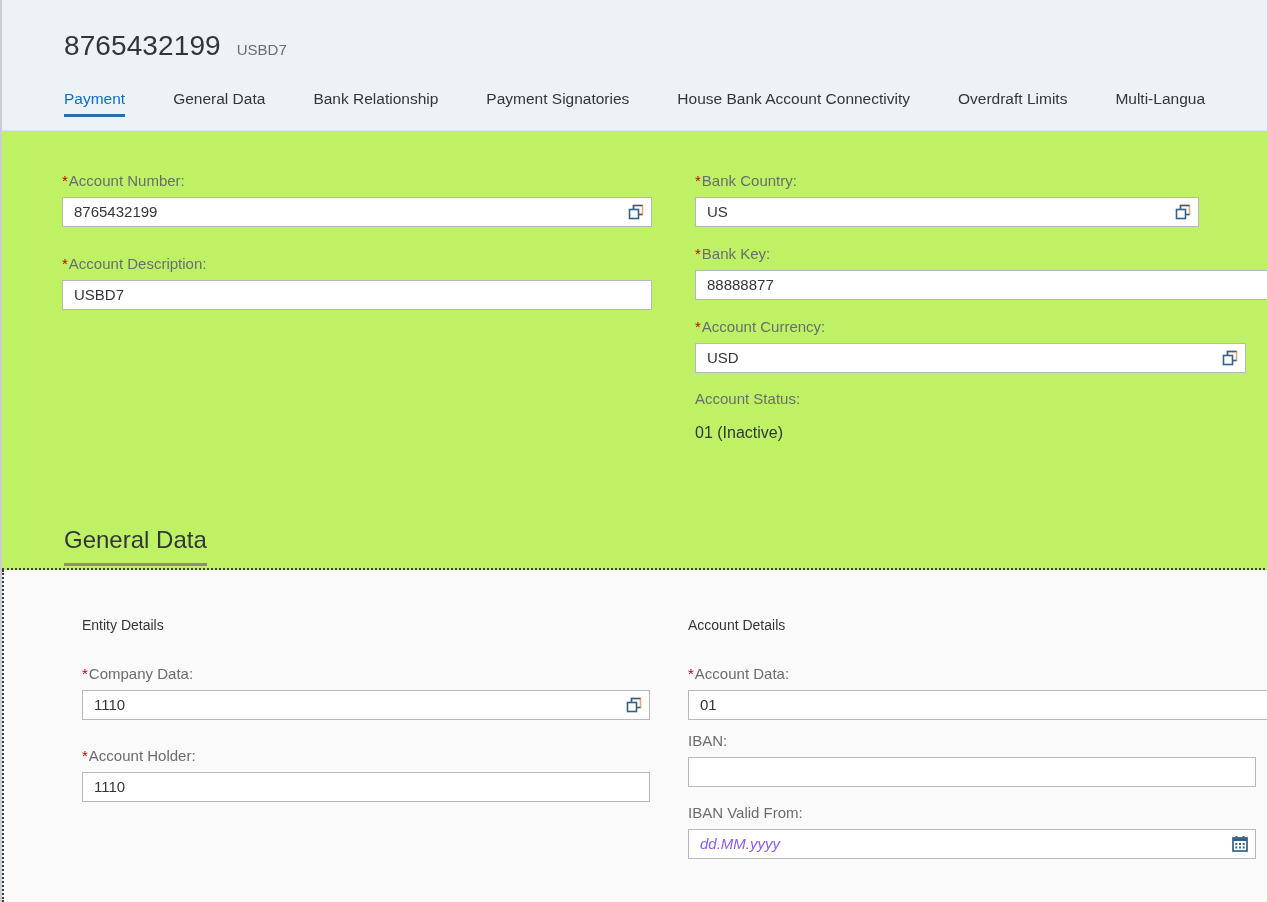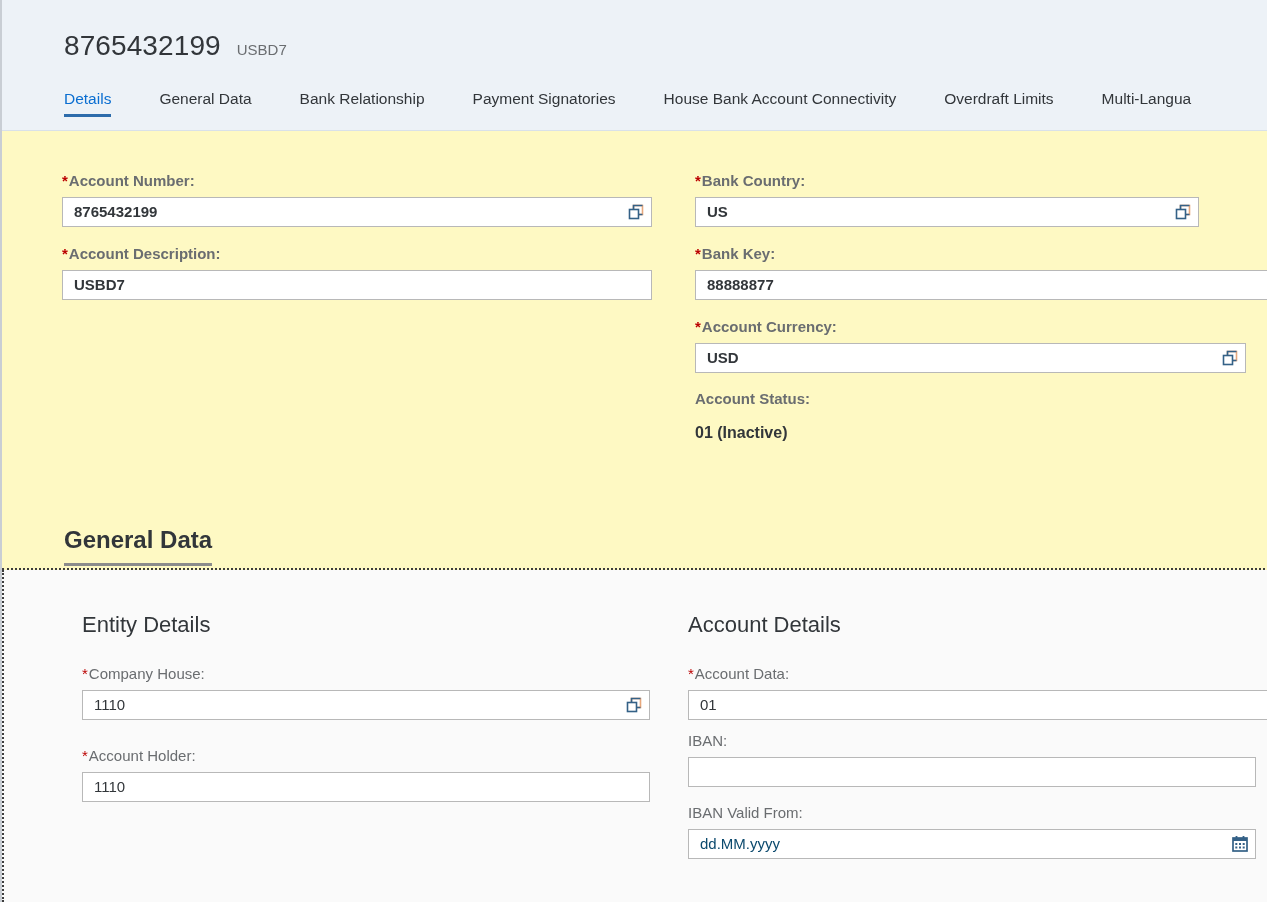--- a/index.html
+++ b/index.html
@@ -102,22 +102,21 @@
     border-left: 2px solid #c9ced4;
     overflow: hidden;
   }
 
   .section-header-block {
     position: absolute;
     top: 0;
     left: 0;
     width: 1265px;
     height: 439px;
-    background: #fef9c3;
-    font-weight: bold;
+    background: #bef264;
   }
 
   
   .form-cols {
     position: absolute;
     display: flex;
   }
   .col-left  { width: 590px; }
   .col-right { width: 558px; }
 
@@ -145,21 +144,22 @@
   .input-wrap .val {
     font-size: 15px;
     color: #32363a;
     padding-left: 11px;
     line-height: 28px;
     flex: 1;
     white-space: nowrap;
     overflow: hidden;
   }
   .input-wrap .val.placeholder {
-    color: #0c4a6e;
+    color: #8b5cf6;
+    font-style: italic;
   }
   .icon-btn {
     width: 30px;
     height: 28px;
     display: flex;
     align-items: center;
     justify-content: center;
     flex: none;
     cursor: pointer;
   }
@@ -194,21 +194,21 @@
   .general-data-panel {
     position: absolute;
     top: 439px;
     left: 0;
     width: 1267px;
     height: 332px;
     background: #fafafa;
     border-left: 2px dotted #3c3c3c;
   }
   .subsection-title {
-    font-size: 22px;
+    font-size: 14px;
     color: #32363a;
     line-height: 22px;
     margin-bottom: 26px;
     white-space: nowrap;
   }
 
   
   svg { display: block; }
 </style>
 </head>
@@ -216,21 +216,21 @@
 
 <div class="page-header">
 
   <div class="title-row">
     <span class="obj-title">8765432199</span>
     <span class="obj-subtitle">USBD7</span>
   </div>
 
   <div class="tabbar">
     <div class="tab active">
-      <span>Details</span>
+      <span>Payment</span>
     </div>
     <div class="tab">
       <span>General Data</span>
     </div>
     <div class="tab">
       <span>Bank Relationship</span>
     </div>
     <div class="tab">
       <span>Payment Signatories</span>
     </div>
@@ -263,21 +263,21 @@
             <span class="icon-btn">
               <svg width="17" height="17" viewBox="0 0 17 17">
                 <rect x="5.5" y="1.5" width="9" height="9" fill="none" stroke="#e8a87c" stroke-width="1.6"></rect>
                 <rect x="5.5" y="1.5" width="9" height="9" fill="none" stroke="#346187" stroke-width="1.6" stroke-dasharray="9 9 18"></rect>
                 <rect x="1.5" y="5.5" width="9" height="9" fill="#ffffff" stroke="#346187" stroke-width="1.6"></rect>
               </svg>
             </span>
           </div>
         </div>
 
-        <div class="field" style="margin-top:15px;">
+        <div class="field" style="margin-top:25px;">
           <div class="field-label">
             <span class="req-star">*</span><span>Account Description:</span>
           </div>
           <div class="input-wrap" style="width:590px;">
             <span class="val">USBD7</span>
           </div>
         </div>
 
       </div>
     </div>
@@ -346,21 +346,21 @@
   </div>
 
   <div class="general-data-panel">
 
     <div class="form-cols col-left" style="left:78px; top:44px; position:absolute;">
       <div style="width:568px;">
         <div class="subsection-title">Entity Details</div>
 
         <div class="field">
           <div class="field-label">
-            <span class="req-star">*</span><span>Company House:</span>
+            <span class="req-star">*</span><span>Company Data:</span>
           </div>
           <div class="input-wrap" style="width:568px;">
             <span class="val">1110</span>
             <span class="icon-btn">
               <svg width="17" height="17" viewBox="0 0 17 17">
                 <rect x="5.5" y="1.5" width="9" height="9" fill="none" stroke="#e8a87c" stroke-width="1.6"></rect>
                 <rect x="5.5" y="1.5" width="9" height="9" fill="none" stroke="#346187" stroke-width="1.6" stroke-dasharray="9 9 18"></rect>
                 <rect x="1.5" y="5.5" width="9" height="9" fill="#ffffff" stroke="#346187" stroke-width="1.6"></rect>
               </svg>
             </span>

